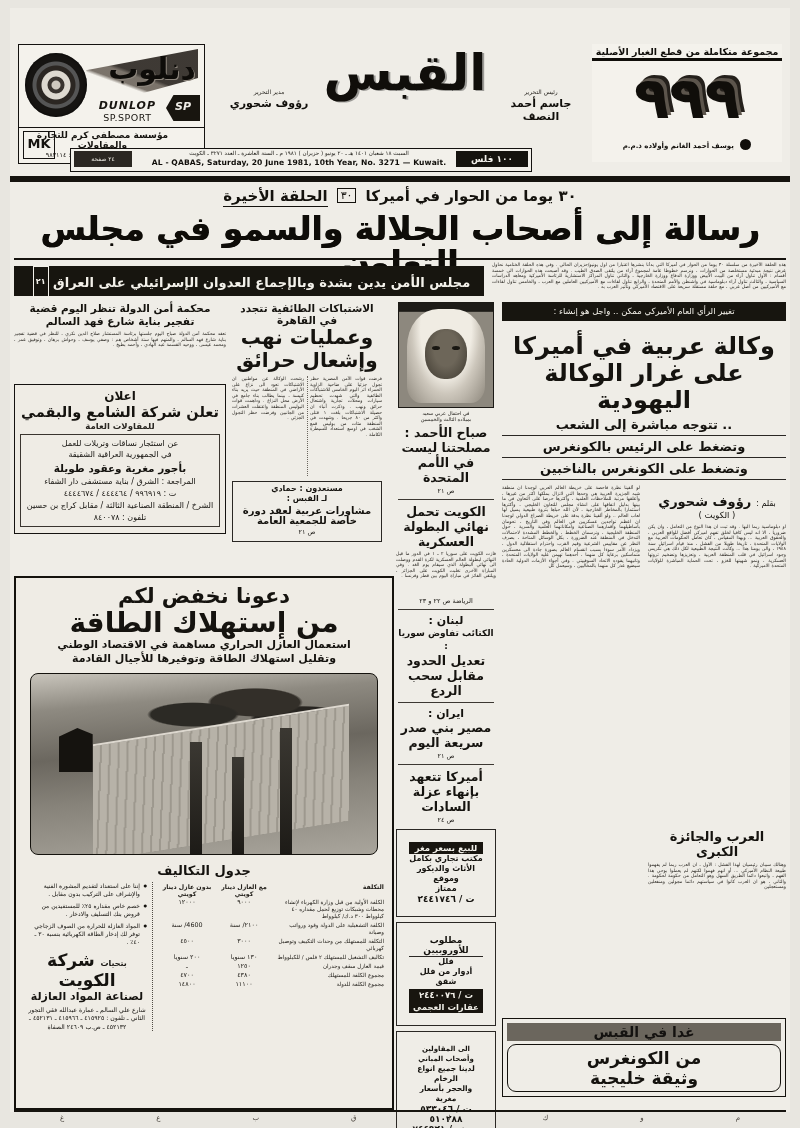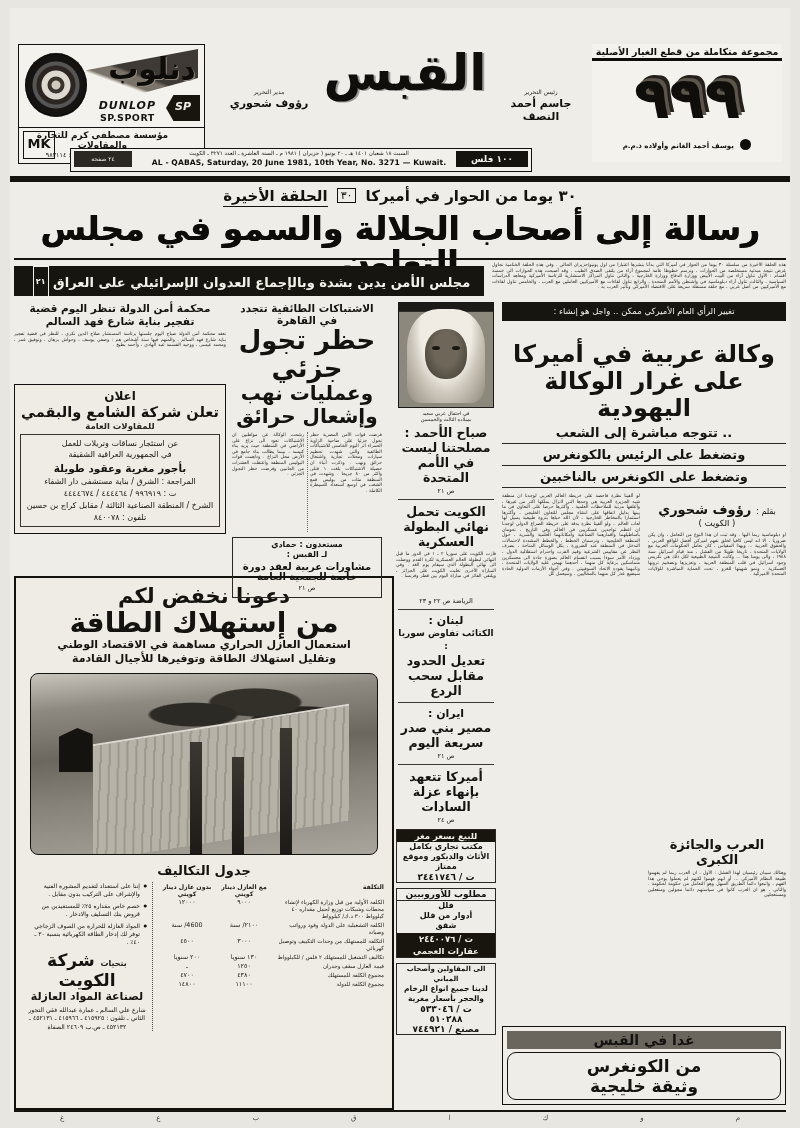--- a/index.html
+++ b/index.html
@@ -32,21 +32,21 @@
         box-shadow:inset 0 0 3px #000;}
   .tire:after{content:"";position:absolute;left:50%;top:50%;width:18px;height:18px;margin:-9px 0 0 -9px;
         border-radius:50%;background:radial-gradient(circle,#cfc9bf 0 4px,#3a342f 5px 8px,#ddd8cf 9px);}
   .swoosh{position:absolute;right:6px;top:4px;width:112px;height:56px;
         background:linear-gradient(200deg,#2a2520 0 48%,#6d655c 52% 62%,transparent 66%);
         clip-path:polygon(0 38%,100% 0,100% 52%,12% 100%);opacity:.9;}
   .dunlop-word{position:absolute;right:8px;top:6px;font-size:30px;font-weight:bold;color:#0e0c09;
         letter-spacing:-1px;text-shadow:1px 1px 0 #8c857c;}
   .dunlop-en{position:absolute;right:48px;bottom:4px;text-align:center;}
   .dunlop-en div:first-child{font-size:11px;font-weight:bold;font-style:italic;letter-spacing:1px;color:#17140f;}
-  .dunlop-en div:last-child{font-size:9.5px;font-weight:bold;color:#17140f;letter-spacing:.5px;}
+  .dunlop-en div:last-child{font-size:9.5px;font-weight:normal;color:#17140f;letter-spacing:.5px;}
   .dunlop-badge{position:absolute;right:4px;bottom:6px;width:34px;height:26px;
         background:#18150f;clip-path:polygon(0 50%,22% 0,100% 0,100% 100%,22% 100%);}
   .dunlop-badge span{position:absolute;left:9px;top:5px;color:#f0eee8;font-size:11px;font-weight:bold;font-style:italic;}
   .dunlop-bot{position:relative;height:32px;padding:2px 3px;}
   .mk-logo{position:absolute;left:4px;top:3px;width:30px;height:26px;border:1.5px solid #141210;
         font-size:13px;font-weight:bold;text-align:center;line-height:24px;}
   .masthead-title{position:absolute;left:210px;top:0px;width:370px;height:124px;}
   .qabas{position:absolute;left:50%;top:4px;transform:translateX(-50%);
          font-size:50px;font-weight:bold;color:#100e0a;letter-spacing:-2px;
          text-shadow:2px 1px 0 rgba(0,0,0,.35);}
@@ -146,21 +146,21 @@
   .brief-ref{font-size:6.5px;text-align:center;margin:2px 0 3px;}
   .hr-d{border-top:1px solid #3c3833;margin:4px 2px;}
   .ph-portrait{width:94px;height:104px;margin:0 auto;border:1px solid #1b1915;overflow:hidden;position:relative;
         background:linear-gradient(180deg,#1d1b17 0 8%,#8d887e 9% 100%);}
   .ghutra{position:absolute;left:8px;top:6px;width:78px;height:94px;border-radius:40% 40% 18% 18%;
         background:radial-gradient(ellipse at 50% 22%,#f0ece3 0 46%,#cdc7bc 62%,#8d877c 100%);}
   .face{position:absolute;left:26px;top:26px;width:42px;height:50px;border-radius:46%;
         background:radial-gradient(ellipse at 50% 40%,#6d6659 0 40%,#3d382f 100%);}
   .face:before{content:"";position:absolute;left:7px;top:17px;width:8px;height:4px;background:#191712;border-radius:50%;}
   .face:after{content:"";position:absolute;right:7px;top:17px;width:8px;height:4px;background:#191712;border-radius:50%;}
-  .classified{border:1px solid #2a2724;margin-top:5px;padding:0;text-align:center;}
+  .classified{border:1px solid #2a2724;margin-top:5px;padding:12px;text-align:center;}
   .cl-head{background:#18150f;color:#f1efe8;font-size:8.5px;font-weight:bold;padding:1px 0;}
   .cl-l{font-size:8px;line-height:10px;font-weight:bold;}
   .cl-ph{font-size:9px;letter-spacing:1px;font-weight:bold;}
   
   #col-right{left:502px;top:302px;width:284px;}
   .rt-blk{background:#17150f;color:#f3f1ea;font-size:8.5px;text-align:center;padding:4px 2px;line-height:11px;}
   .rt-h{font-size:24px;font-weight:bold;text-align:center;line-height:27px;letter-spacing:-1px;}
   .rt-sub{font-size:13px;font-weight:bold;text-align:center;line-height:17px;
         border-bottom:1px solid #2a2724;padding:2px 0;}
   .byline{text-align:center;margin-top:6px;}
@@ -359,21 +359,20 @@
           <span>شركة الكويت</span>
         </div>
         <div class="kw-co2 ar">لصناعة المواد العازلة</div>
         <div class="kw-addr ar">شارع علي السالم ـ عمارة عبدالله فقي التجور الثاني ـ تلفون : ٤١٥٩٢٥ ـ ٤١٥٩٦٦ ـ ٤٥٢١٣١ ـ ٤٥٢١٣٢ ـ ص.ب ٢٤٦٠٩ الصفاة</div>
       </div>
     </div>
   </div>
 
   <div class="col" id="col-mid">
     <div class="mid-kicker ar">الاشتباكات الطائفية تتجدد في القاهرة</div>
-    <div class="mid-h ar">حظر تجول جزئي</div>
     <div class="mid-h2 ar">وعمليات نهب وإشعال حرائق</div>
     <div class="two-col">
       <div class="txt ar" style="height:100px;">فرضت قوات الأمن المصرية حظر تجول جزئيا على ضاحية الزاوية الحمراء اثر اليوم الخامس للاشتباكات الطائفية والتي شهدت تحطيم سيارات ومحلات تجارية واشتعال حرائق ونهب . وذكرت أنباء ان حصيلة الاشتباكات بلغت ١ قتلى واكثر من ٨٠ جريحا . وشهدت في المنطقة مئات من بوليس قمع الشغب في اوسع استعداد للسيطرة الكاملة .</div>
       <div class="txt ar" style="height:100px;">رشحت الوكالة عن مواطنين ان الاشتباكات تعود الى نزاع على الأراضي في المنطقة حيث يريد بناء كنيسة ، بينما يطالب بناء جامع في الأرض محل النزاع . وداهمت قوات البوليس المنطقة واعتقلت العشرات من الجانبين وفرضت حظر التجول الجزئي .</div>
     </div>
     <div class="minibox">
       <div class="t ar">مستعدون : حمادي</div>
       <div class="t ar">لـ القبس :</div>
       <div class="t ar" style="font-size:10px;margin-top:2px;">مشاورات عربية لعقد دورة خاصة للجمعية العامة</div>
       <div class="brief-ref ar">ص ٢١</div>
@@ -431,21 +430,21 @@
       <div class="cl-l ar" style="font-size:7.5px;">لدينا جميع انواع الرخام</div>
       <div class="cl-l ar" style="font-size:7.5px;">والحجر بأسعار مغرية</div>
       <div class="cl-ph ar">ت / ٥٣٣٠٤٦</div>
       <div class="cl-ph ar">٥١٠٢٨٨</div>
       <div class="cl-ph ar">مصنع / ٧٤٤٩٢١</div>
     </div>
   </div>
 
   <div class="col" id="col-right">
     <div class="rt-blk ar">تغيير الرأي العام الأميركي ممكن .. واجل هو إنشاء :</div>
-    <div class="rt-h ar" style="margin-top:20px;">وكالة عربية في أميركا</div>
+    <div class="rt-h ar" style="margin-top:12px;">وكالة عربية في أميركا</div>
     <div class="rt-h ar">على غرار الوكالة اليهودية</div>
     <div class="rt-sub ar">.. تتوجه مباشرة إلى الشعب</div>
     <div class="rt-sub ar">وتضغط على الرئيس بالكونغرس</div>
     <div class="rt-sub ar">وتضغط على الكونغرس بالناخبين</div>
 
     <div class="rt-2col">
       <div>
         <div class="byline ar">
           <span class="by-role">بقلم :</span>
           <span class="by-name">رؤوف شحوري</span>

